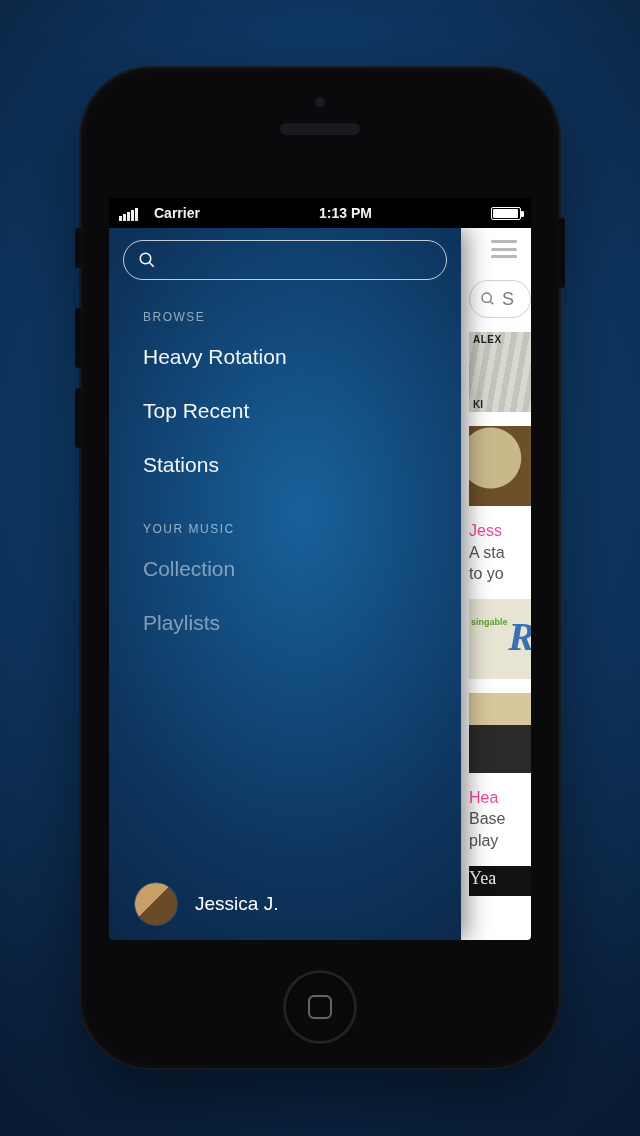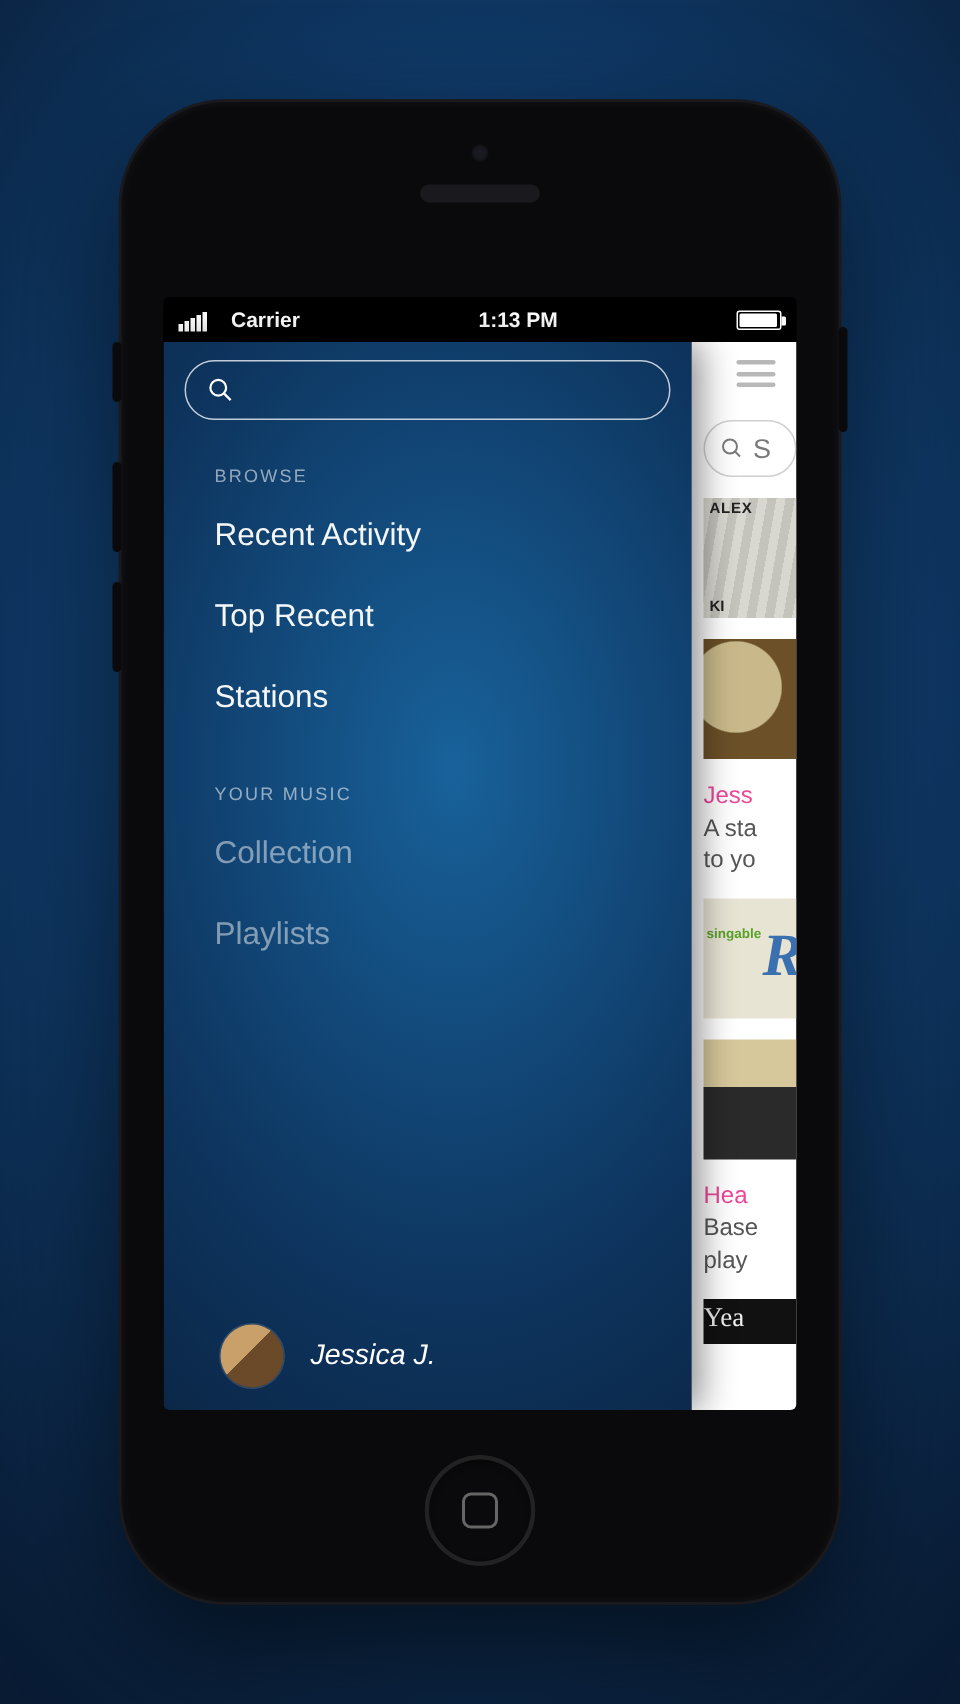--- a/index.html
+++ b/index.html
@@ -71,21 +71,21 @@
     background: radial-gradient(ellipse 160% 120% at 55% 40%, rgba(26,106,168,.92) 0%, rgba(15,58,104,.92) 40%, rgba(10,31,58,.94) 75%, rgba(4,10,22,.96) 100%);
     color:#fff;
     box-shadow: 6px 0 22px rgba(0,0,0,.45);
   }
   .search-pill { margin: 12px 14px 0; height: 40px; border:1.5px solid rgba(255,255,255,.75); border-radius: 22px; display:flex; align-items:center; padding:0 14px; }
   .search-pill svg { width:18px; height:18px; stroke:#fff; }
   .sec-label { font-size:12px; letter-spacing:1.5px; color:rgba(255,255,255,.55); padding: 30px 0 6px 34px; }
   .menu-item { font-size:21px; font-weight:400; color:#f4f6f8; padding: 15px 0 15px 34px; position:relative;}
   .menu-item.active::before { content:""; position:absolute; left:-12px; top:50%; width:0;height:0; border-top:8px solid transparent; border-bottom:8px solid transparent; border-left:9px solid #fff; transform:translateY(-50%); }
   .menu-item.dim { color: rgba(244,246,248,.5); }
-  .profile { position:absolute; left:0; right:0; bottom:0; height:72px; display:flex; align-items:center; gap:18px; padding-left:38px;font-style:italic;}
+  .profile { position:absolute; left:0; right:0; bottom:0; height:72px; display:flex; align-items:center; gap:18px; padding-left:26px;}
   .avatar { width:42px; height:42px; border-radius:50%; background: linear-gradient(135deg,#caa06a 0 45%, #6b4a2a 45% 100%); box-shadow: 0 0 0 1px rgba(255,255,255,.15);}
   .profile .name { font-size:19px; color:#fff; }
 </style>
 </head>
 <body>
 
 <div class="phone">
   <div class="side-btn mute"></div>
   <div class="side-btn vol1"></div>
   <div class="side-btn vol2"></div>
@@ -150,21 +150,21 @@
 
       <div class="drawer">
         <div class="search-pill">
           <svg viewBox="0 0 24 24" fill="none" stroke-width="2">
               <circle cx="10" cy="10" r="7"></circle>
               <line x1="21" y1="21" x2="15" y2="15"></line>
             </svg>
         </div>
 
         <div class="sec-label">BROWSE</div>
-        <div class="menu-item">Recent Activity</div>
+        <div class="menu-item">Heavy Rotation</div>
         <div class="menu-item">Top Recent</div>
         <div class="menu-item active">Stations</div>
 
         <div class="sec-label">YOUR MUSIC</div>
         <div class="menu-item dim">Collection</div>
         <div class="menu-item dim">Playlists</div>
 
         <div class="profile">
           <div class="avatar"></div>
           <div class="name">Jessica J.</div>

